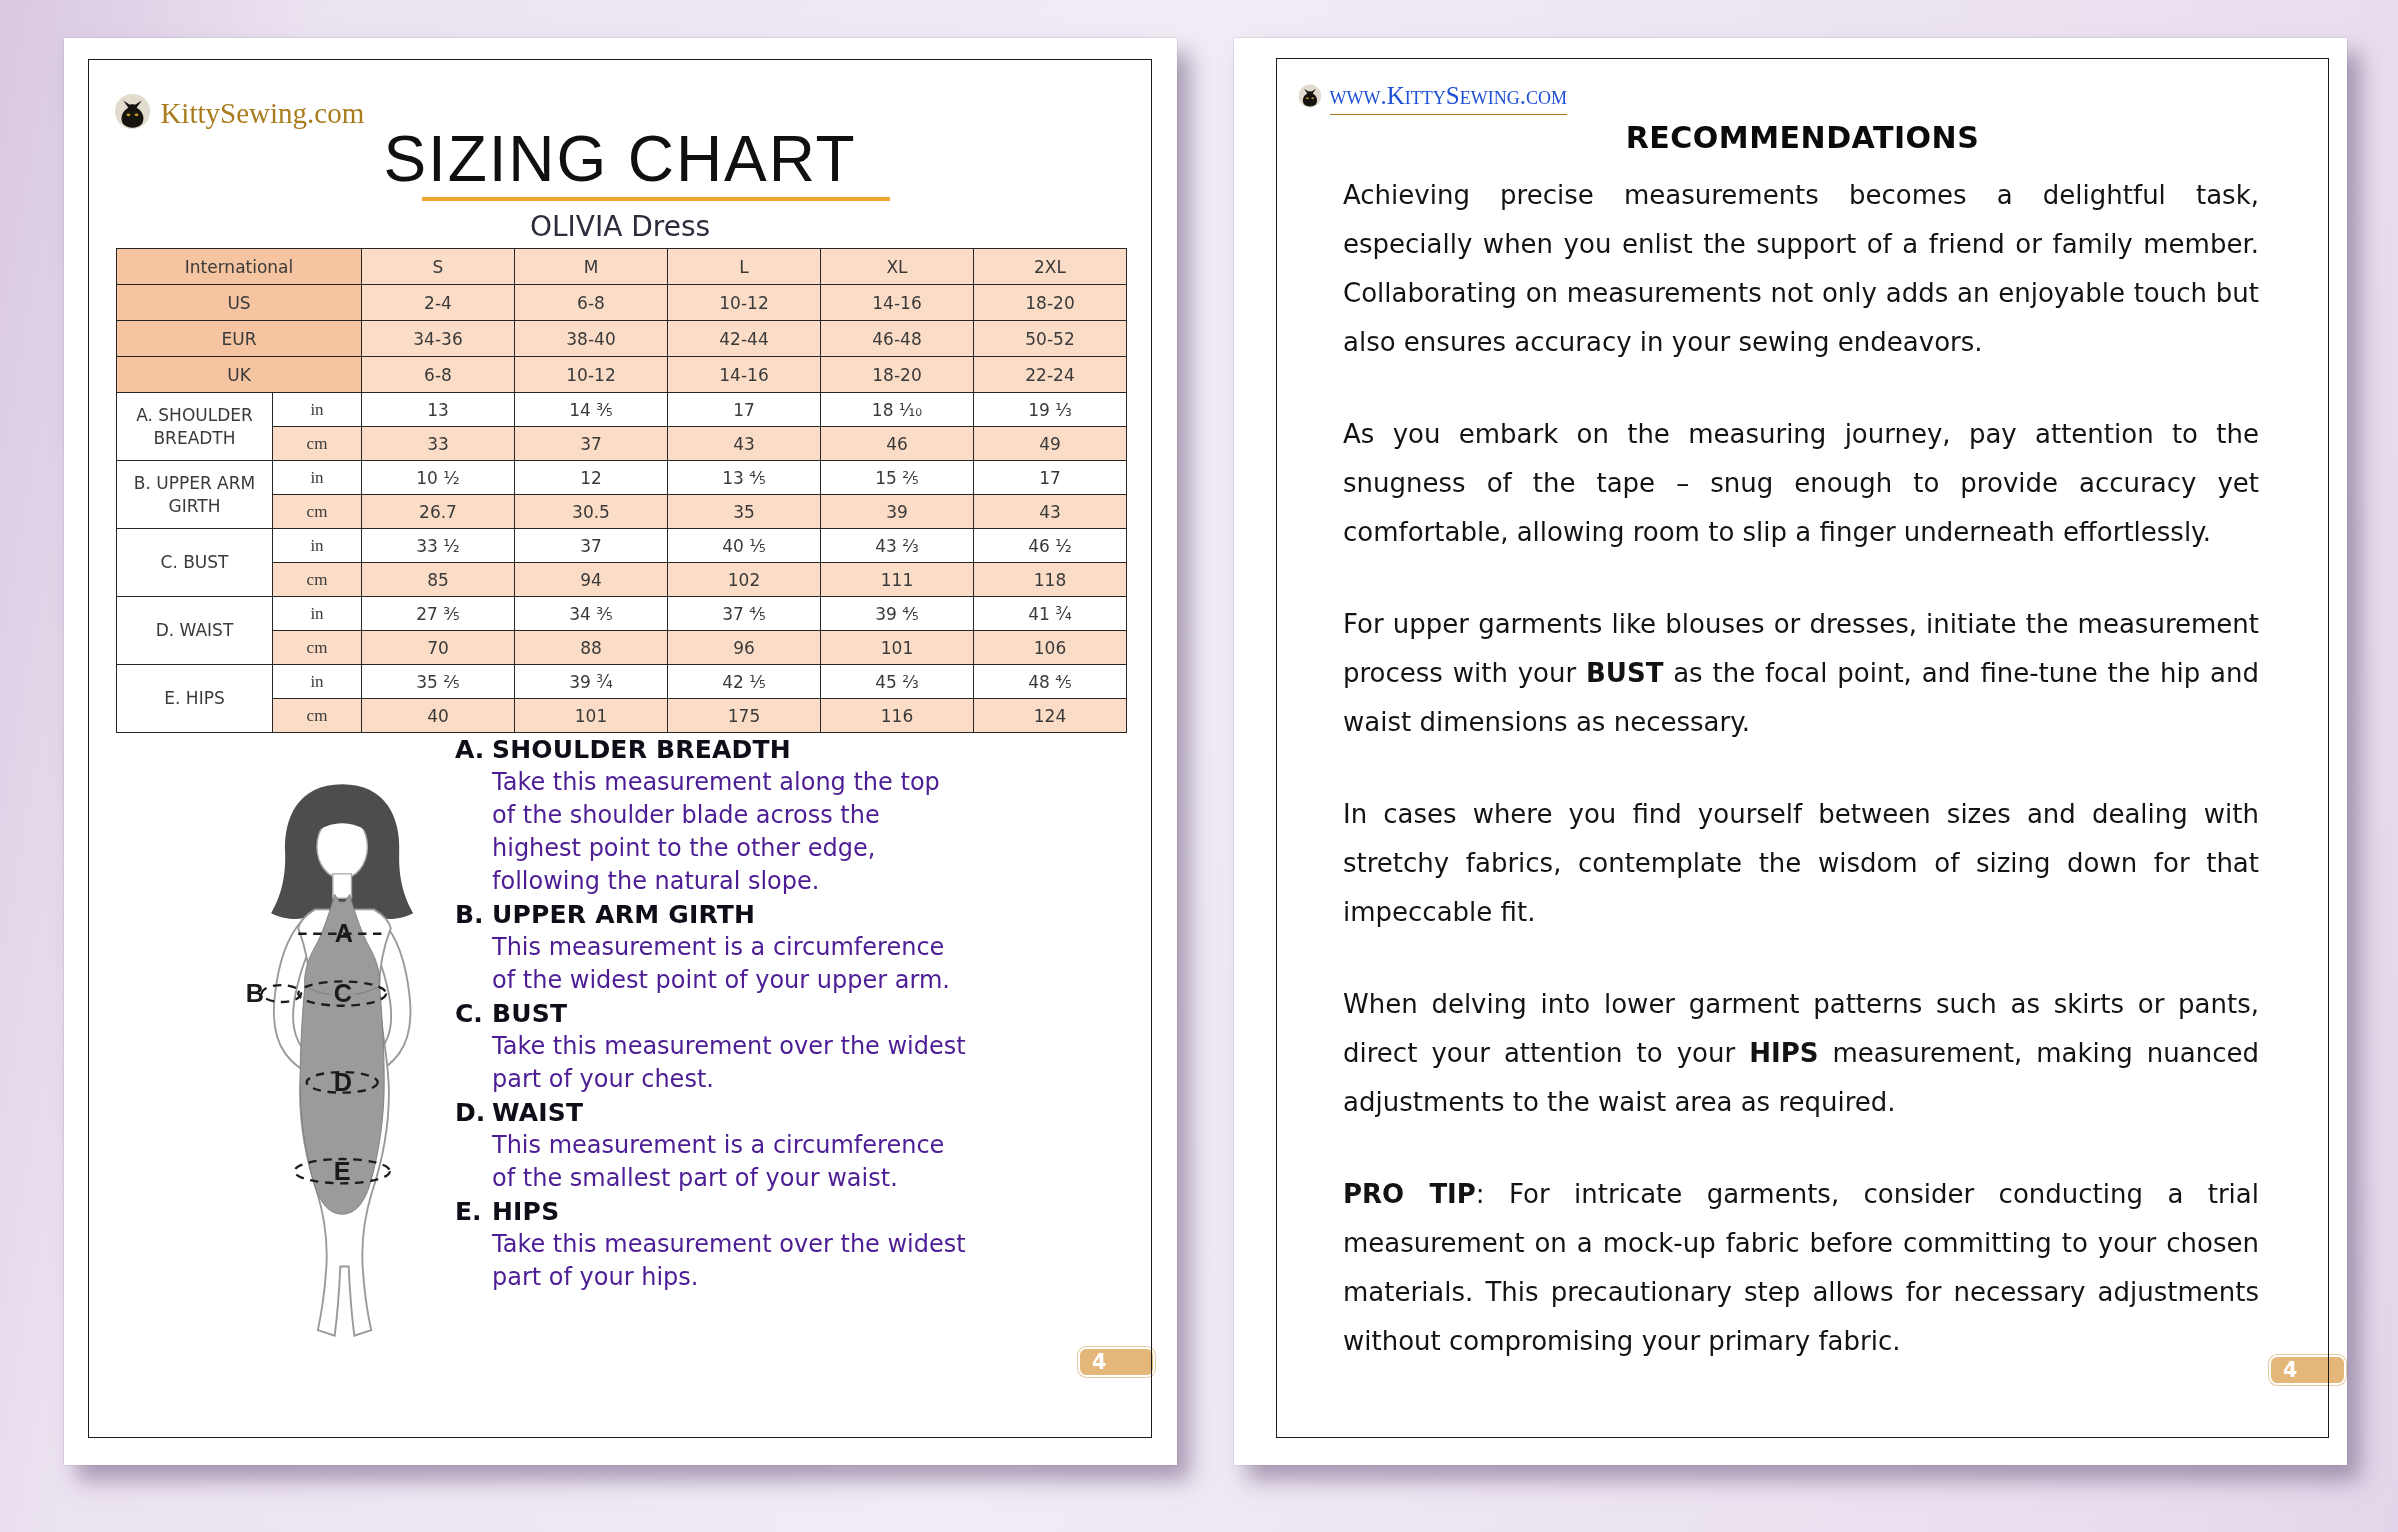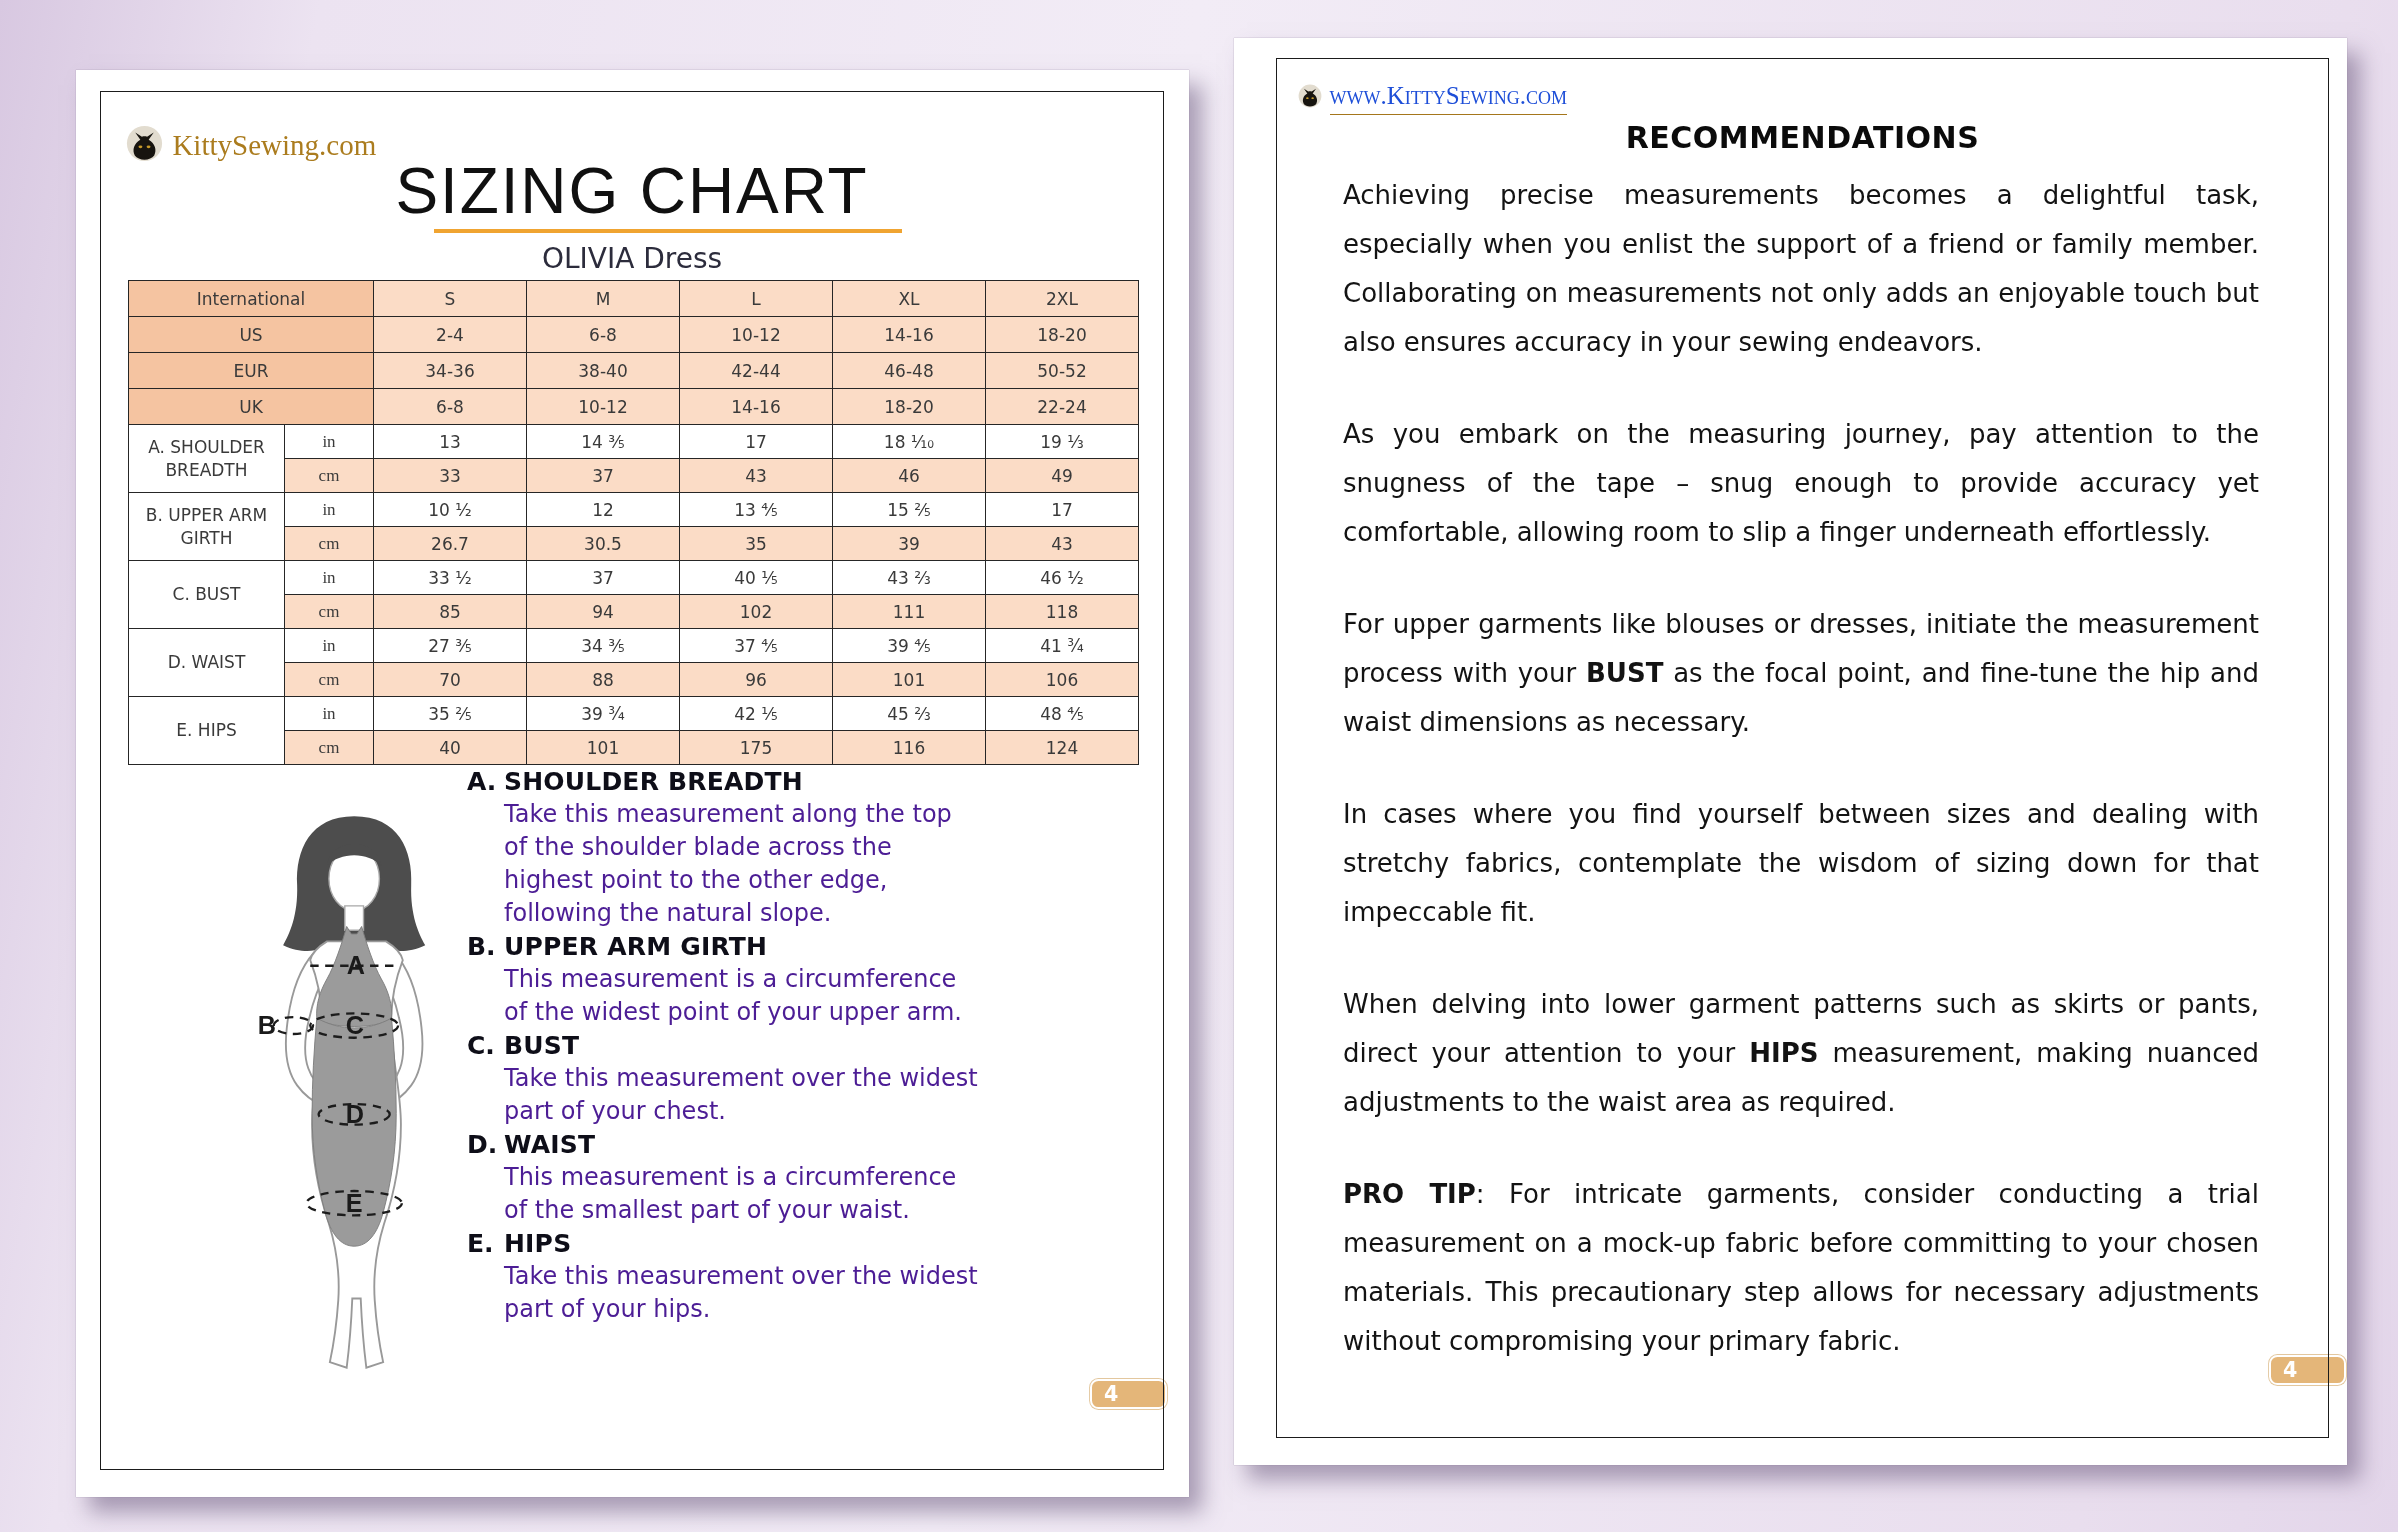--- a/index.html
+++ b/index.html
@@ -1,20 +1,20 @@
 <!DOCTYPE html>
 <html style="font-size:15px"><head>
 <meta charset="utf-8">
 <style>
   html,body{margin:0;padding:0;width:2399px;height:1533px;overflow:hidden;
     font-family:"DejaVu Sans",sans-serif;
     background:linear-gradient(100deg,#d8c8e1 0%,#ece3f1 12%,#f2ecf6 45%,#e9deee 88%,#e3d6ea 100%);}
   .page{position:absolute;top:38px;width:1113px;height:1427px;background:#fff;
     box-shadow:0 0 0.9px #8a7a96,13px 15px 20.6px rgba(96,78,116,.5);}
-  .page-left{left:76px;margin-top:32px;}
+  .page-left{left:64px;}
   .page-right{left:1234px;}
   .frame{position:absolute;border:1.9px solid #1b1b1b;pointer-events:none;z-index:5;}
   .page-left .frame{left:24px;top:20.6px;right:25px;bottom:27px;}
   .page-right .frame{left:42px;top:19.7px;right:18px;bottom:27px;}
 
   
   .logo{position:absolute;left:50px;top:55px;display:flex;align-items:center;gap:9.4px;z-index:2;text-decoration:none;}
   .logo .brand{font-family:"Liberation Serif",serif;font-size:29px;color:#ab7c1e;}
   .title-wrap{position:absolute;left:24px;right:25px;top:89px;text-align:center;z-index:2;}
   .title-wrap h1{margin:0;font-family:"Liberation Sans",sans-serif;font-weight:500;

